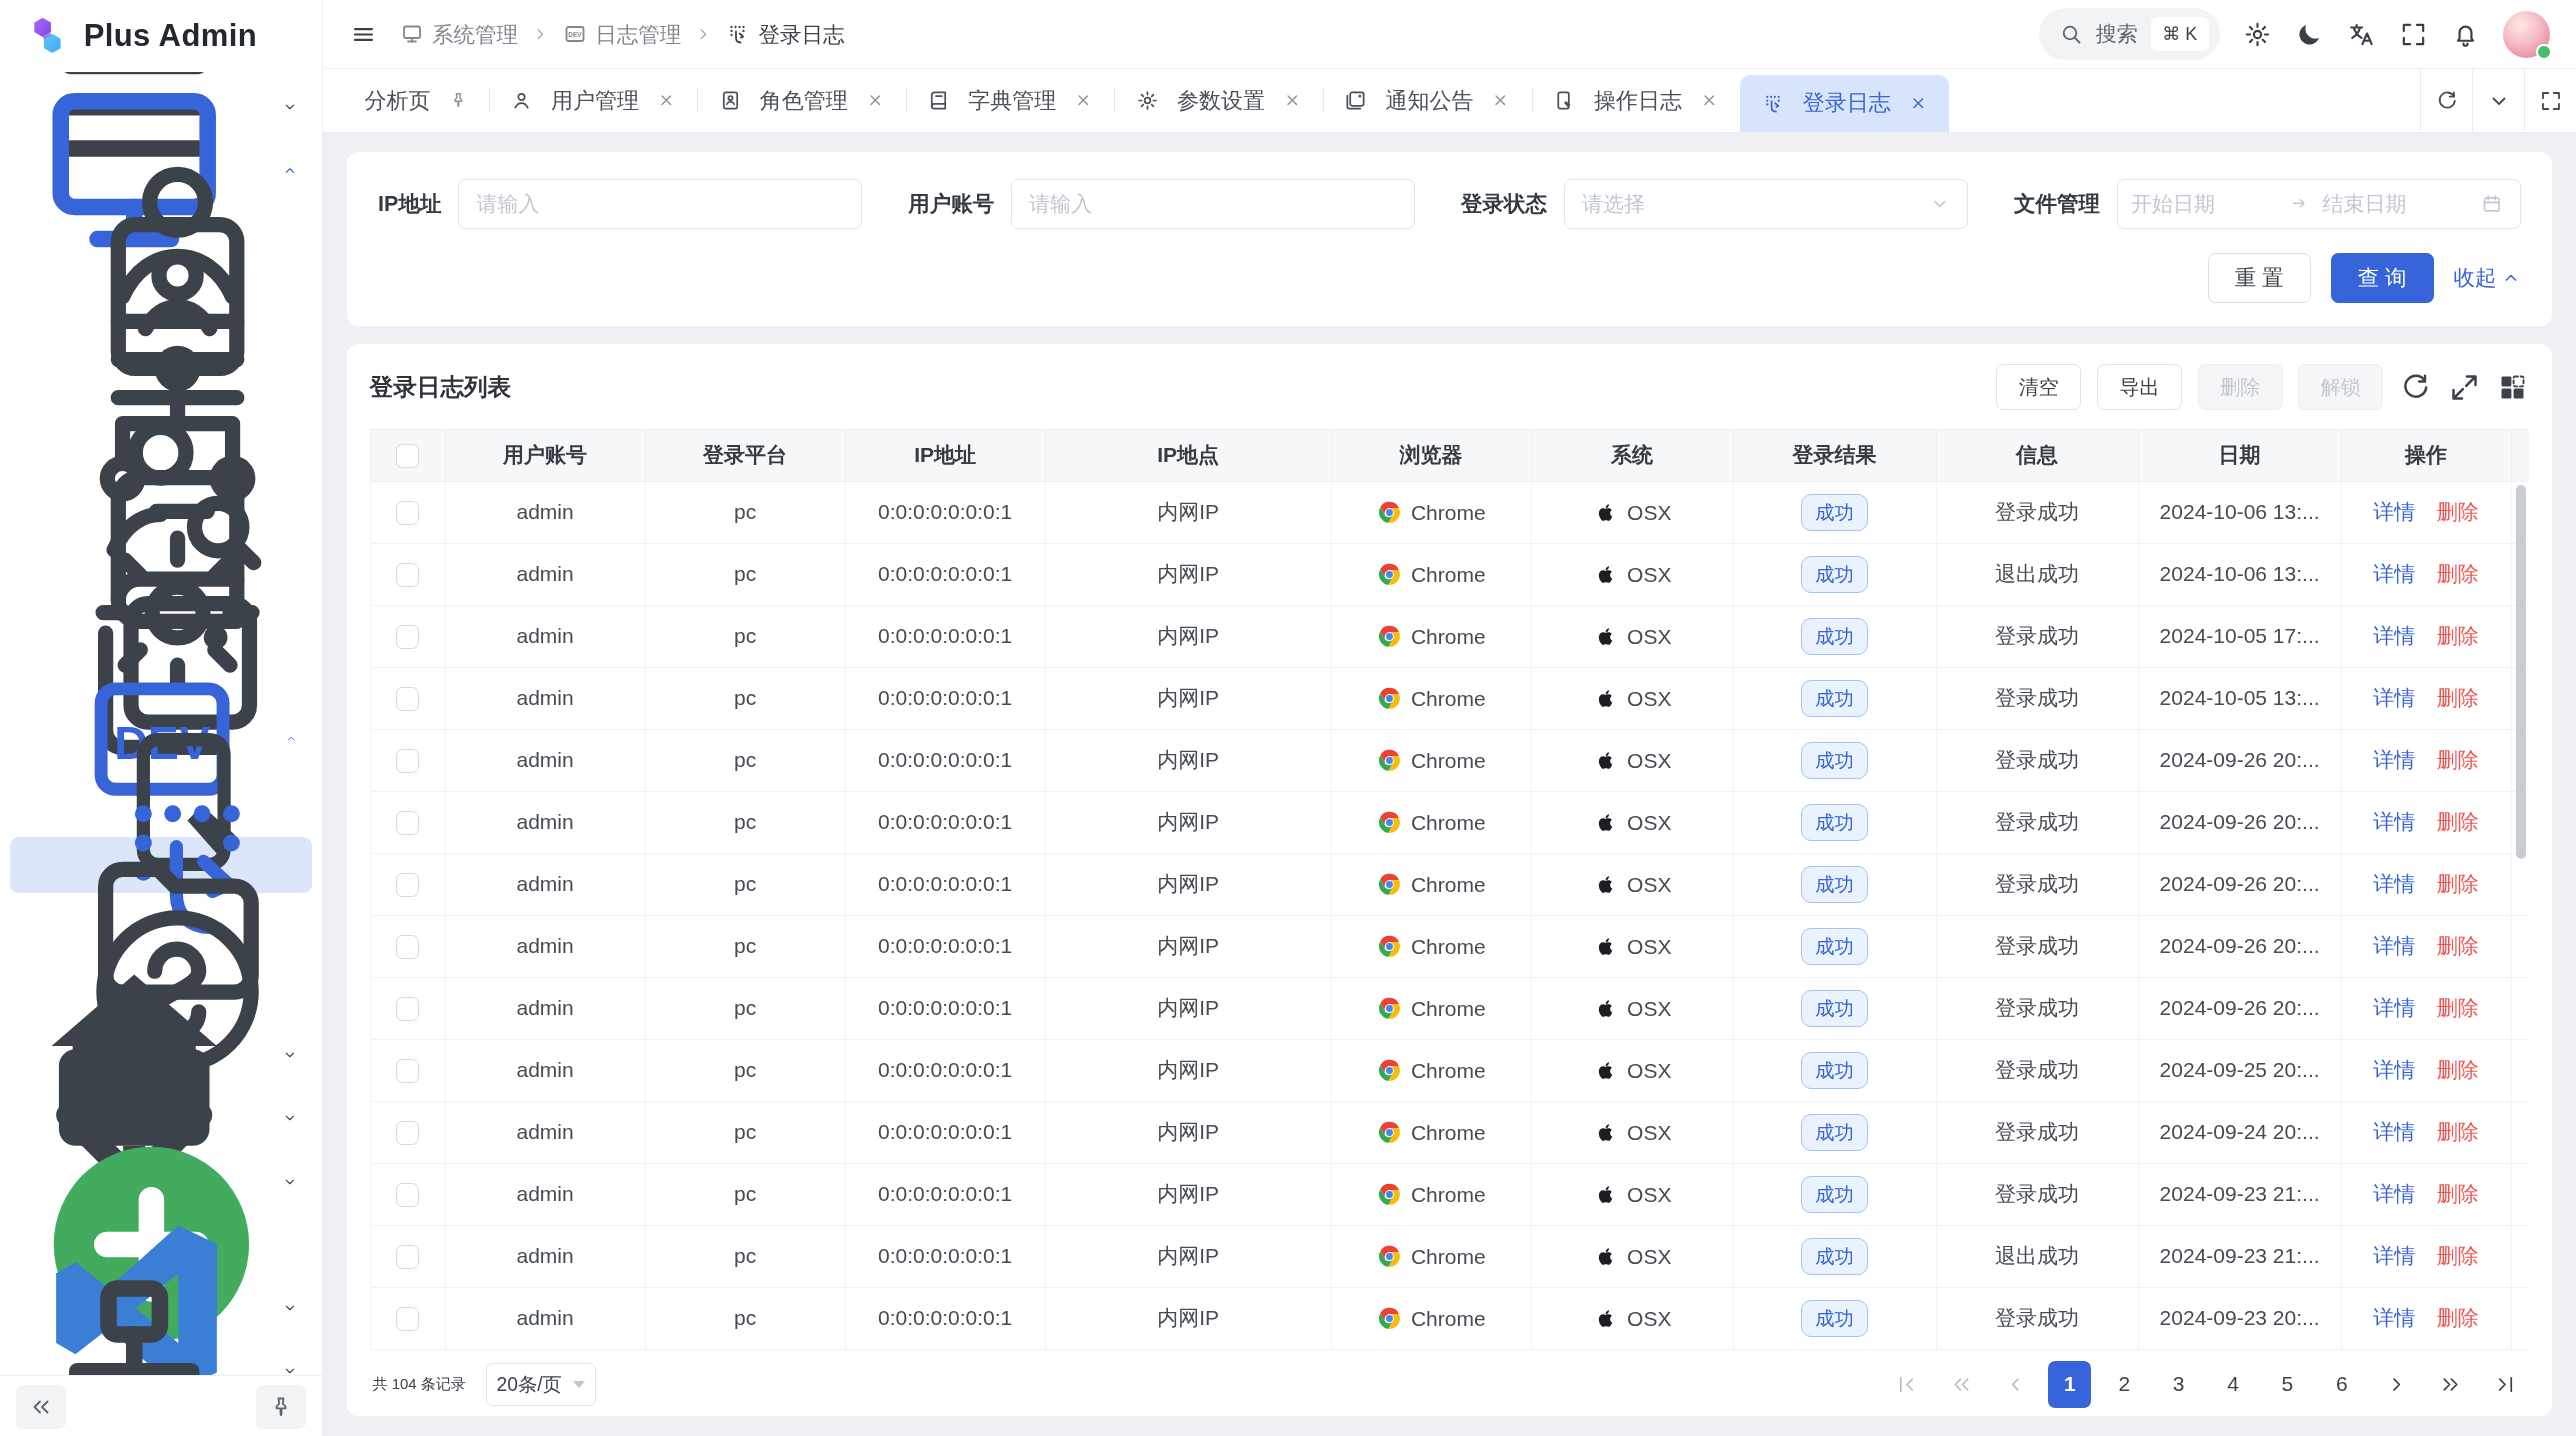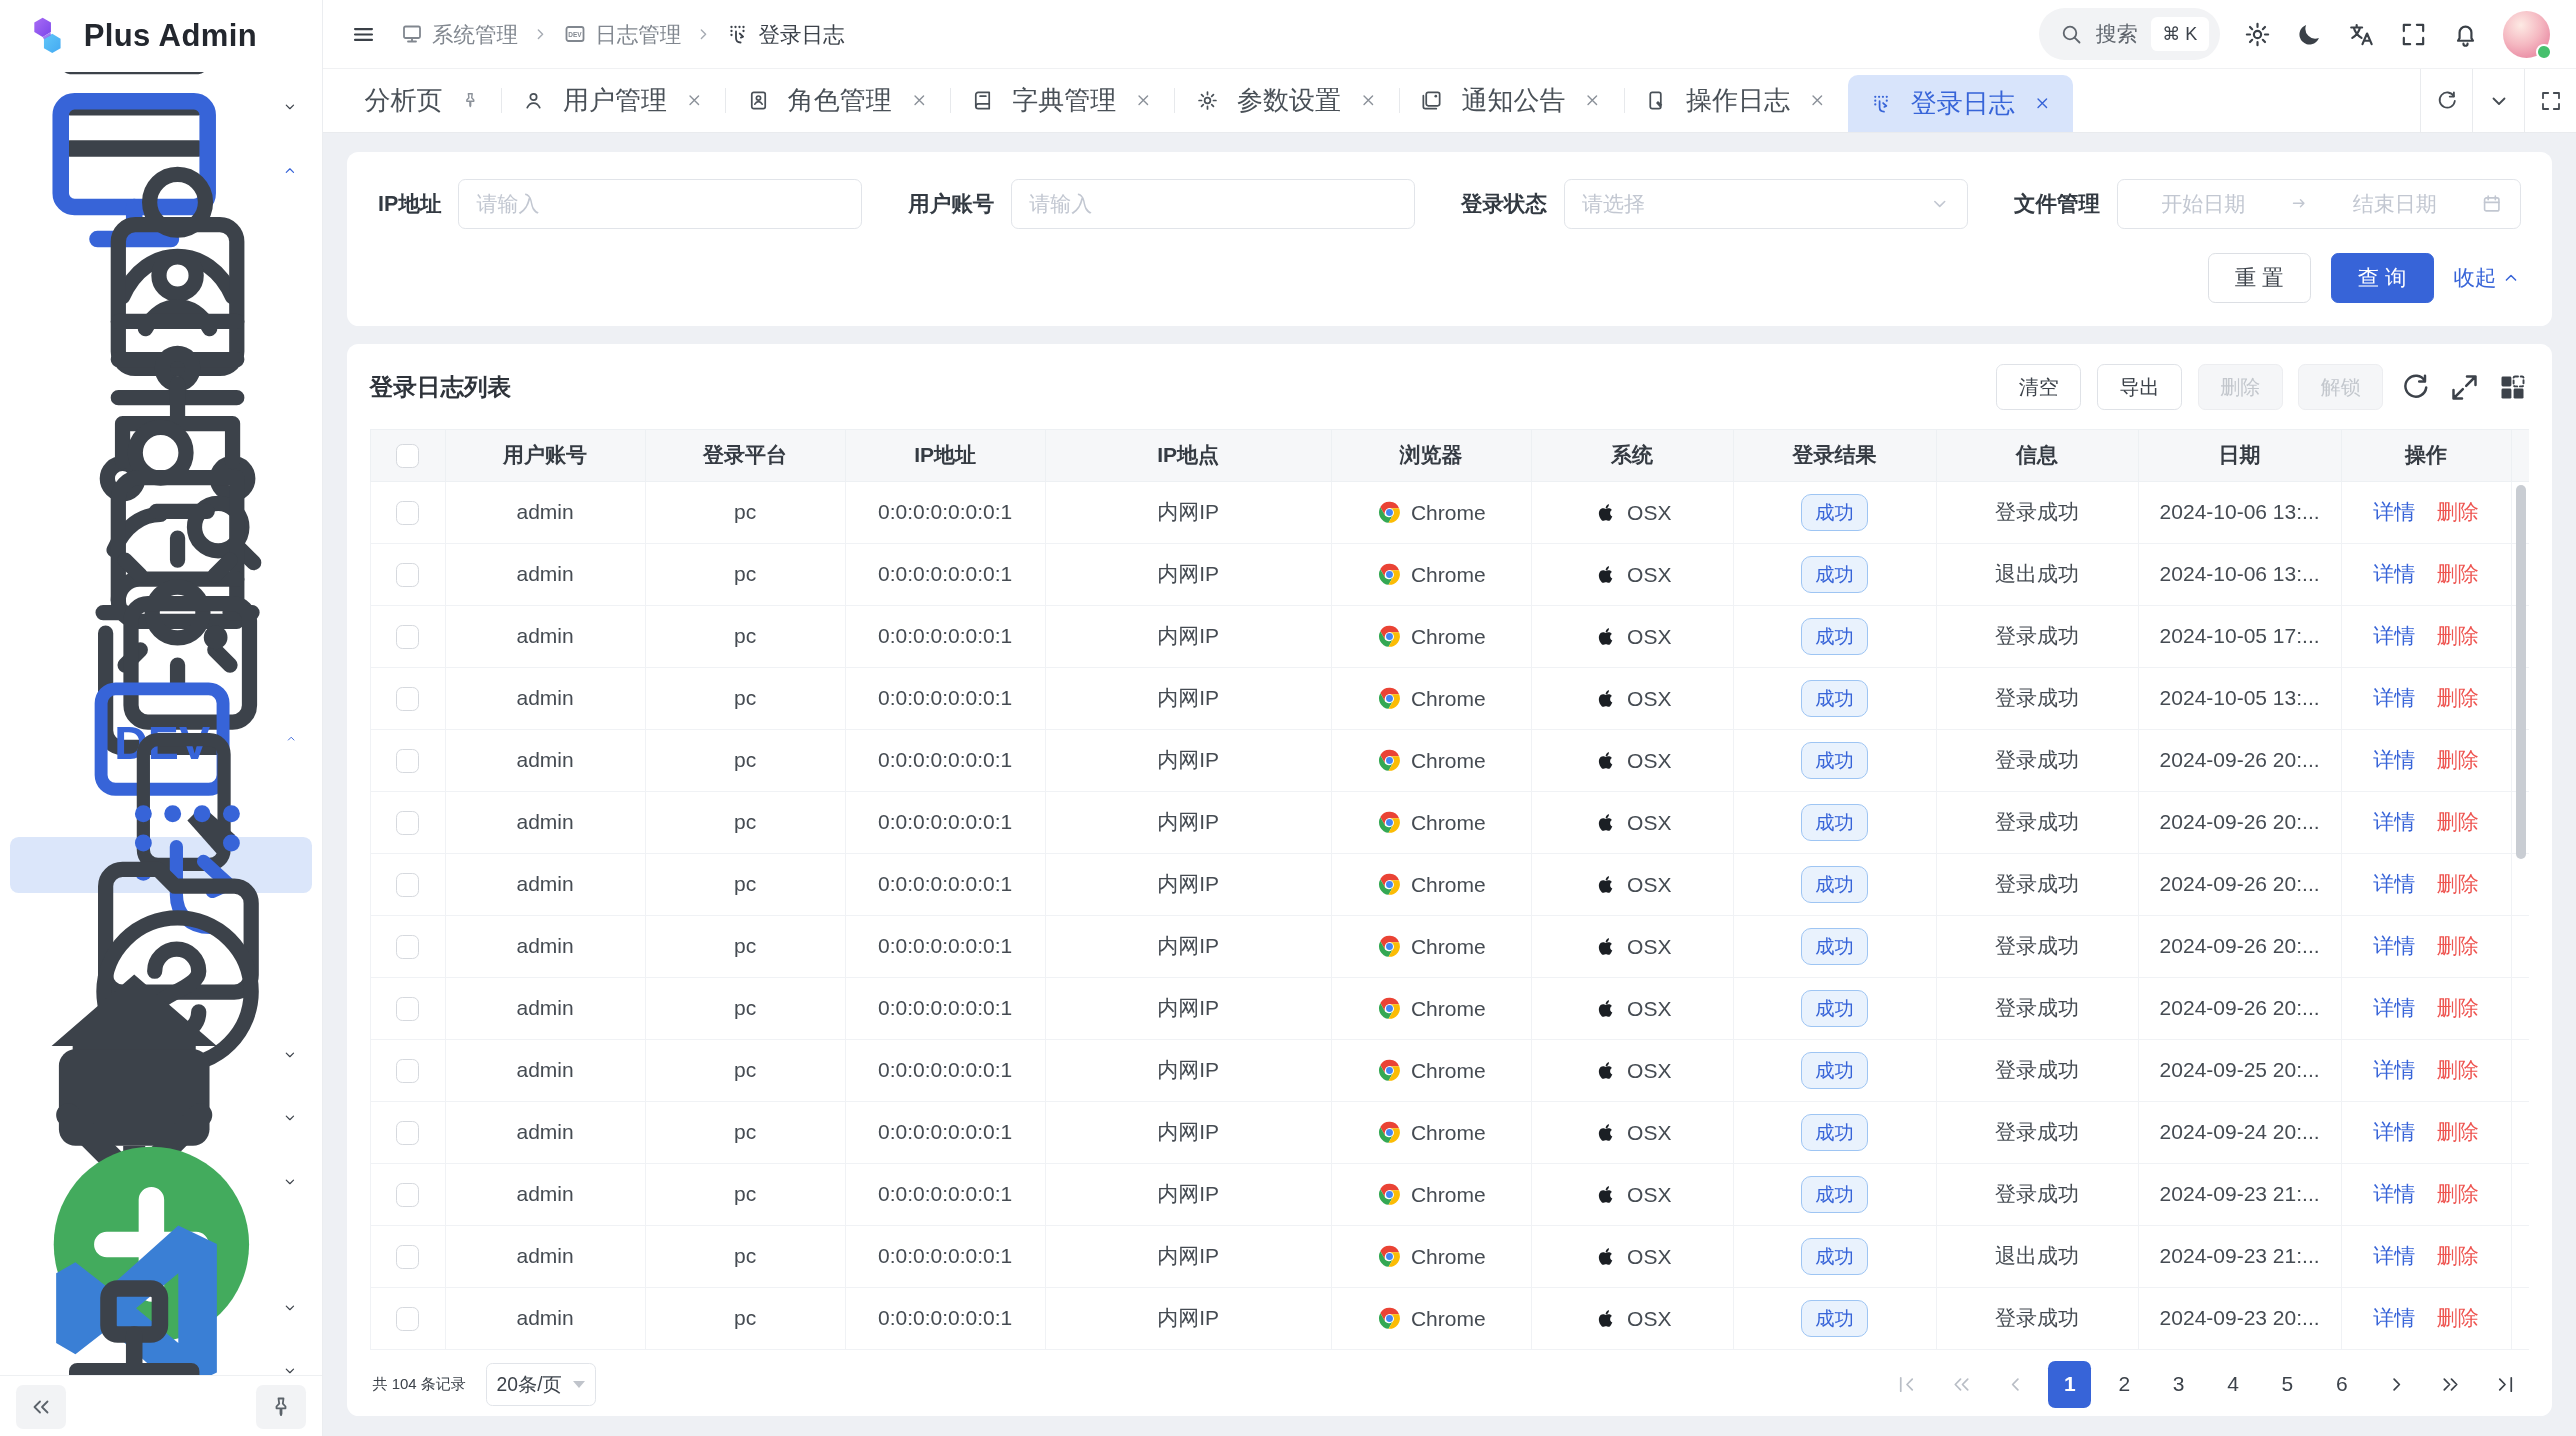--- a/index.html
+++ b/index.html
@@ -46,40 +46,40 @@
   .search-pill { height: 52px; background: #f2f3f5; border-radius: 27px; display: flex; align-items: center; gap: 13px; padding: 0 11.4px 0 20px; color: #5f656d; font-size: 21px; cursor: pointer; }
   .search-pill .ic { width: 24px; height: 24px; }
   .kbd { background: #fff; border-radius: 6.4px; padding: 6.4px 11.4px; font-size: 18px; color: #3c424a; }
   .bell-wrap { position: relative; }
   .avatar { width: 47px; height: 47px; border-radius: 50%; position: relative; cursor: pointer;
     background: radial-gradient(circle at 38% 30%, #fdeae4 0%, #f5b9c2 45%, #ec96ab 72%, #de89a2 100%); }
   .avatar-dot { position: absolute; right: -2.1px; bottom: -2.1px; width: 15.7px; height: 15.7px; border-radius: 50%; background: #46c06d; border: 2.9px solid #fff; }
 
   .tabbar { height: 64px; background: #fff; border-bottom: 0.7px solid #e9ebee; display: flex; align-items: stretch; padding-left: 20px; }
   .tabs { display: flex; align-items: stretch; }
-  .tab { display: flex; align-items: center; gap: 18px; padding: 0 21.5px; font-size: 26px; color: #495057; position: relative; cursor: pointer; }
+  .tab { display: flex; align-items: center; gap: 18px; padding: 0 21.5px; font-size: 22px; color: #495057; position: relative; cursor: pointer; }
   .tab:not(.active):not(:first-child)::before { content: ""; position: absolute; left: 0; top: 19.3px; width: 0.7px; height: 25px; background: #e7e9ec; }
   .tab .t-icon { width: 23px; height: 23px; }
   .tab .t-close, .tab .t-pin { width: 18.6px; height: 18.6px; color: #8b9199; cursor: pointer; }
   .tab.active { background: #d8e4fb; border-radius: 10px 10px 0 0; color: #3764d8; margin-top: 5.7px; }
   .tab.active .t-close { color: #3764d8; }
   .tab-controls { margin-left: auto; display: flex; align-items: stretch; }
   .tc { width: 52px; display: flex; align-items: center; justify-content: center; border-left: 0.7px solid #e9ebee; color: #454b52; cursor: pointer; }
   .tc .ic { width: 24px; height: 24px; }
 
   .content { flex: 1; min-height: 0; padding: 18.6px 23.6px 21.5px; display: flex; flex-direction: column; gap: 18.6px; }
   .card { background: #fff; border-radius: 11.4px; }
 
   
   .filter-card { padding: 27px 31.5px 23px; flex: 0 0 auto; }
   .filter-row { display: flex; align-items: center; justify-content: space-between; }
   .fgroup { display: flex; align-items: center; gap: 17px; }
   .flabel { font-size: 21.5px; font-weight: 600; color: #333a42; white-space: nowrap; }
   .fctrl { height: 50px; border: 0.7px solid #e1e4e9; border-radius: 7.2px; background: #fff; display: flex; align-items: center; padding: 0 17px; font-size: 21px; color: #c2c7d1; cursor: text; }
-  .fctrl.w { width: 404px; text-align: center; }
+  .fctrl.w { width: 404px; }
   .fselect { justify-content: space-between; cursor: pointer; }
   .fselect .ic, .fdate .ic { width: 21.5px; height: 21.5px; color: #c2c7d1; }
   .fdate { gap: 14.3px; cursor: pointer; padding-left: 13px; }
   .fdate .dr-start, .fdate .dr-end { flex: 1; white-space: nowrap; }
   .filter-actions { display: flex; justify-content: flex-end; align-items: center; gap: 20px; margin-top: 24px; }
   .btn { height: 50px; padding: 0 26px; border-radius: 7.2px; font-size: 21.5px; display: inline-flex; align-items: center; justify-content: center; border: 0.7px solid #dcdfe4; background: #fff; color: #3c424a; cursor: pointer; white-space: nowrap; }
   .btn.primary { background: #3764d8; border-color: #3764d8; color: #fff; }
   .collapse-link { color: #3764d8; font-size: 21.5px; display: inline-flex; align-items: center; gap: 4.3px; cursor: pointer; text-decoration: none; }
   .collapse-link .ic { width: 20px; height: 20px; }
 

